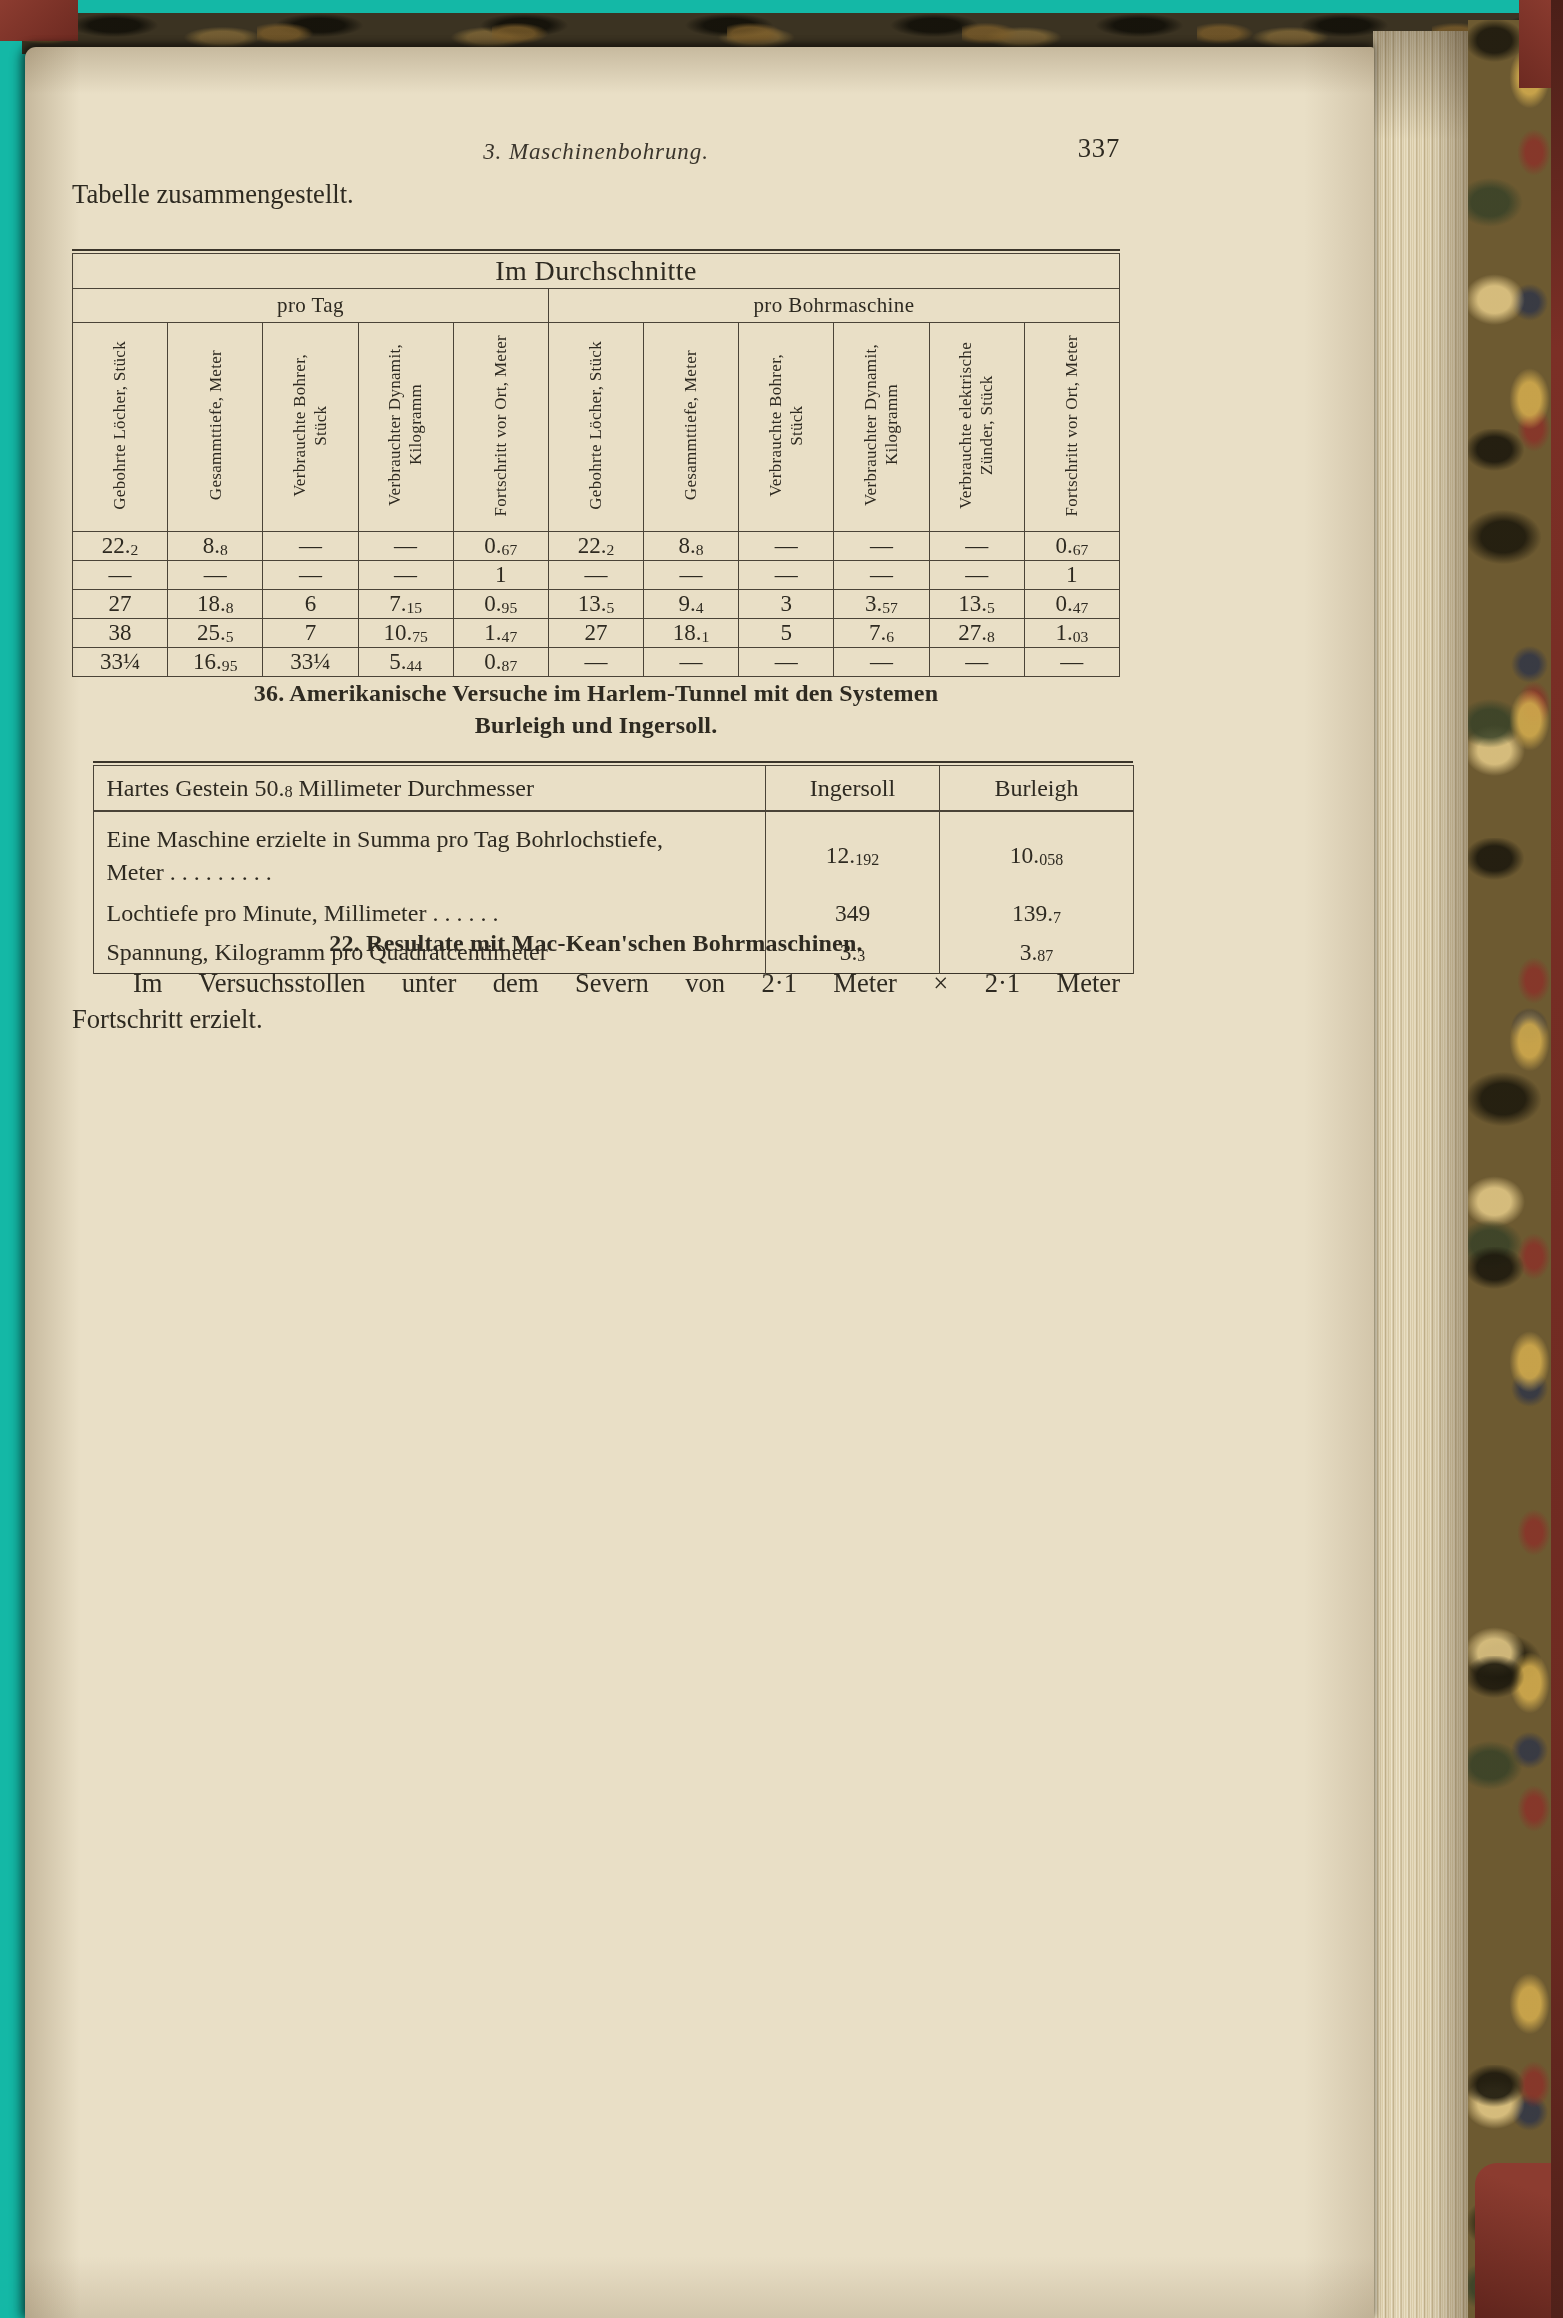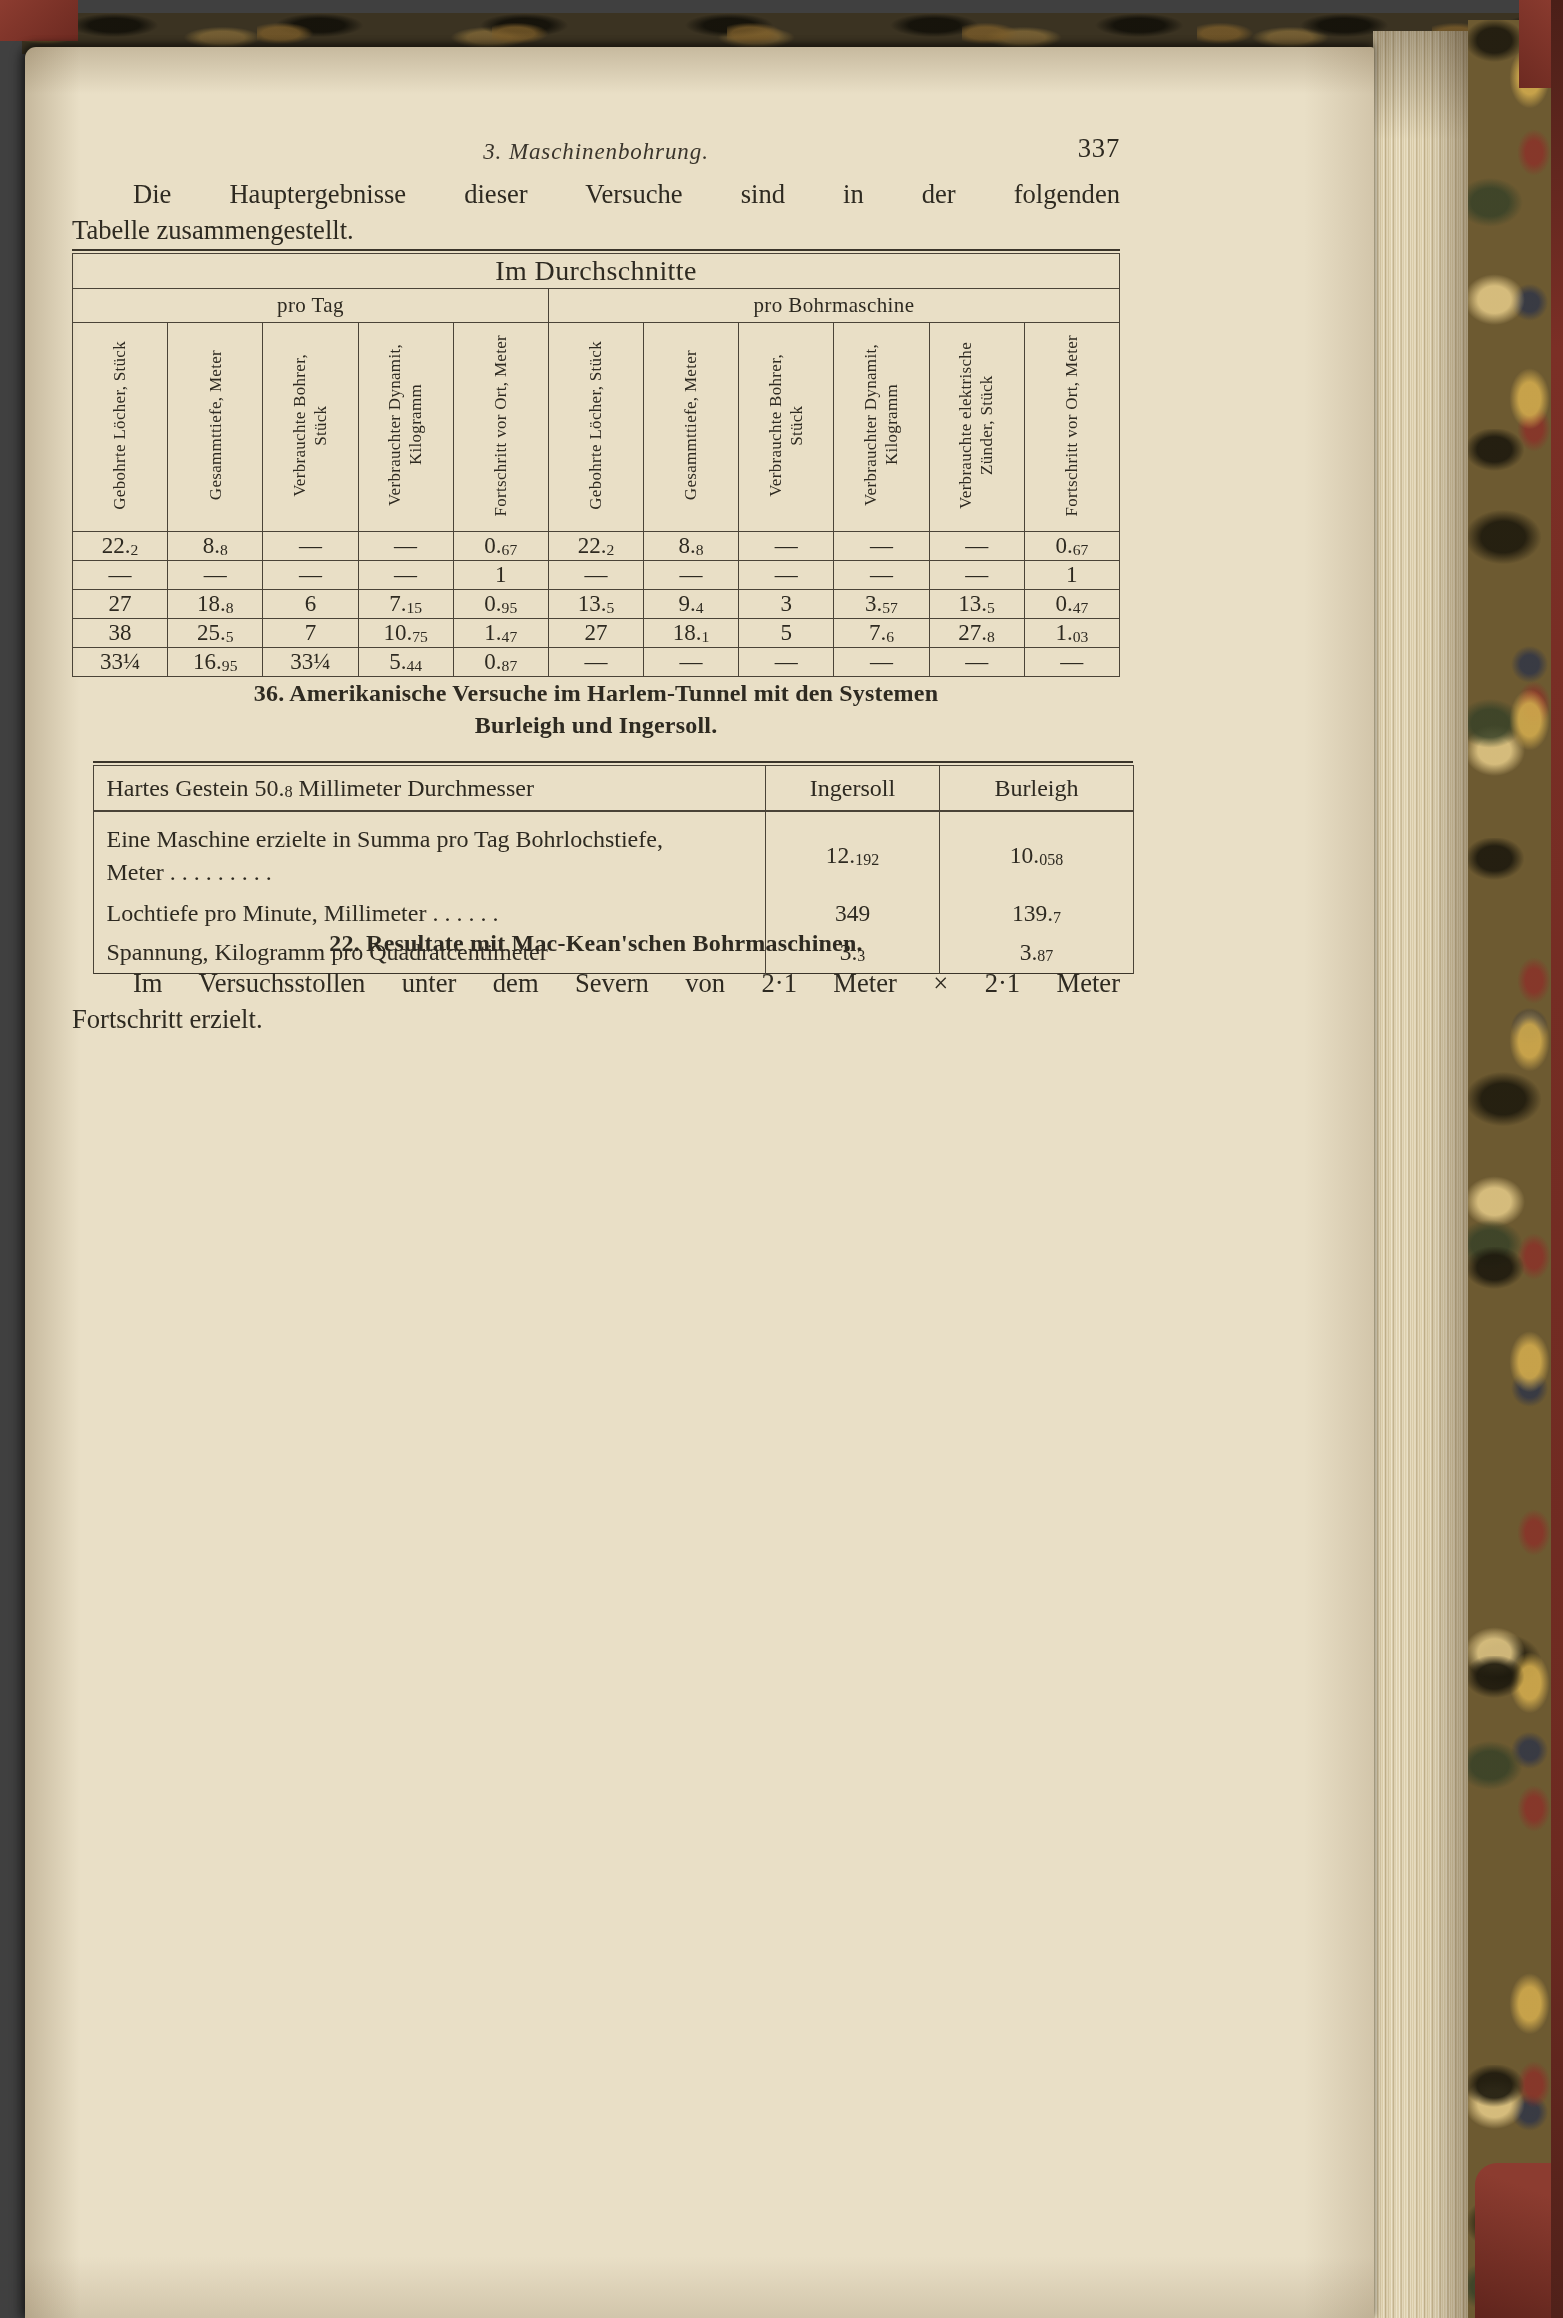--- a/index.html
+++ b/index.html
@@ -1,20 +1,20 @@
 <!DOCTYPE html>
 <html style="font-size:12.5px"><head>
 <meta charset="utf-8">
 <style>
   html,body { margin:0; padding:0; }
   body { font-family:"Liberation Serif","DejaVu Serif",serif; }
 
   .scene {
     position:relative; width:1563px; height:2319px;
-    background:#404040; overflow:hidden;
+    background:#14b8a6; overflow:hidden;
   }
 
   
   .topband {
     position:absolute; left:22px; top:12.5px; width:1529px; height:41px;
     border-radius:7.8px 7.8px 0 0;
     background-color:#3b3322;
     background-image:
       radial-gradient(ellipse 47px 15.6px at 10% 50%, rgba(122,92,42,.8) 0 40%, transparent 70%),
       radial-gradient(ellipse 63px 17px at 45% 30%, rgba(18,16,9,.9) 0 40%, transparent 70%),
@@ -133,21 +133,20 @@
 
   <div class="page">
     <div class="content">
 
       <div class="running-head">
         <span class="rh-center">3. Maschinenbohrung.</span>
         <span class="rh-num">337</span>
       </div>
 
       <div class="para intro">
-        <span class="pline indent justline">Die Hauptergebnisse dieser Versuche sind in der folgenden</span>
         <span class="pline">Tabelle zusammengestellt.</span>
       </div>
 
       <div class="t1wrap">
         <table class="t1">
           <colgroup>
             <col>
               <col>
               <col>
               <col>

